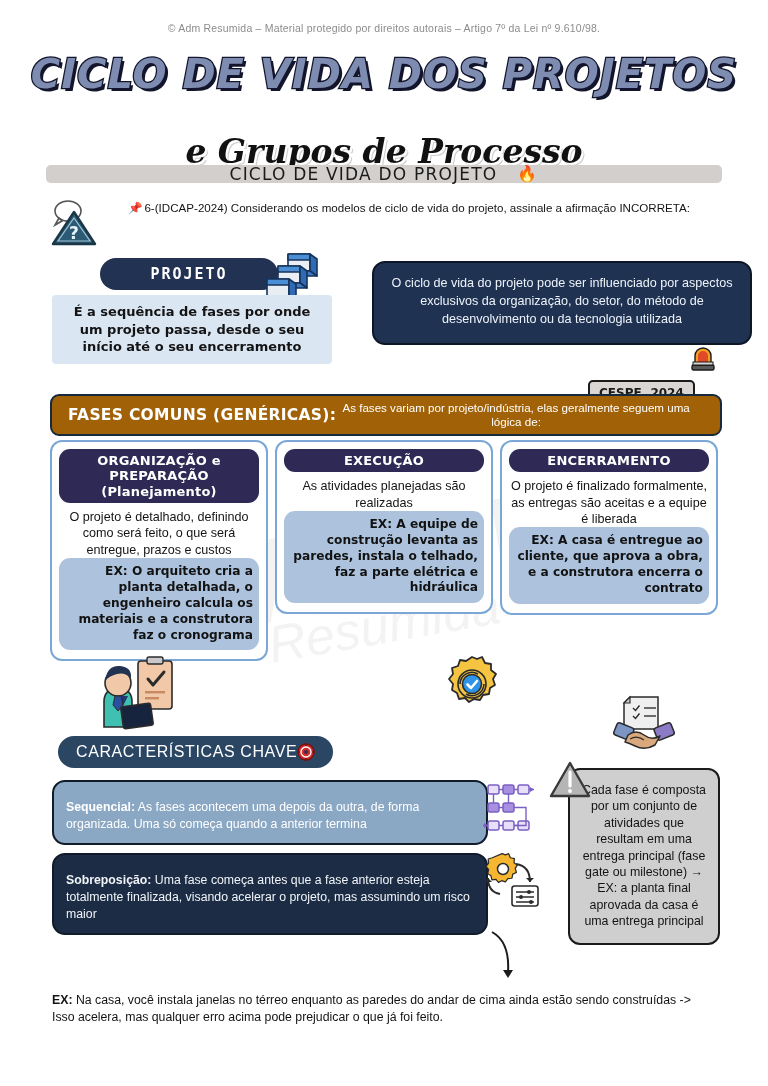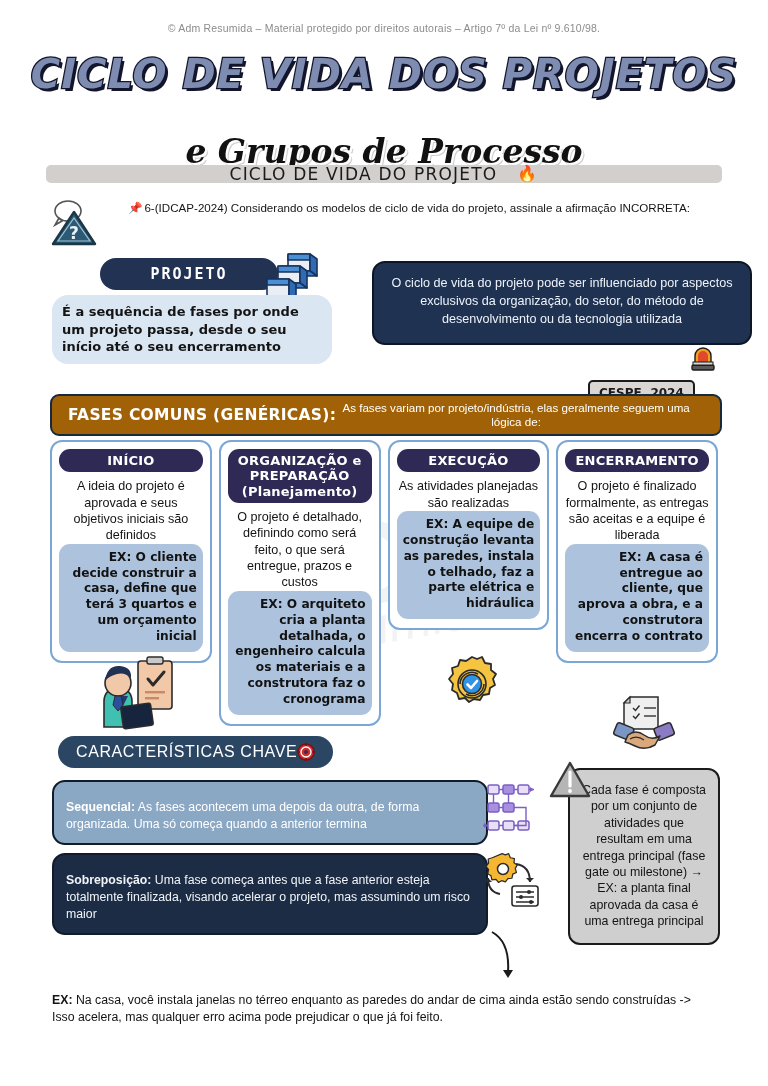--- a/index.html
+++ b/index.html
@@ -137,22 +137,22 @@
     font-weight: 700;
     font-size: 15px;
     letter-spacing: 2px;
   }
   .conceito-body {
     position: absolute;
     left: 52px; top: 295px;
     width: 260px;
     padding: 8px 10px;
     background: #dbe6f3;
-    border-radius: 16px;
-    text-align: left;
+    border-radius: 4px;
+    text-align: center;
     font-family: "DejaVu Sans", sans-serif;
     font-size: 13px;
     font-weight: 700;
     line-height: 1.35;
     color: #141414;
   }
   .docs-icon {
     position: absolute;
     left: 262px; top: 252px;
     width: 58px; height: 54px;
@@ -398,25 +398,20 @@
     <rect x="3" y="19" width="20" height="3" fill="#d9d6d3" stroke="#1b1b1b" stroke-width="1"></rect>
   </svg>
 
   <div class="fases-header">
     <div class="fases-header-left">FASES COMUNS (GENÉRICAS):</div>
     <div class="fases-header-right">As fases variam por projeto/indústria, elas geralmente seguem uma lógica de:</div>
   </div>
 
   <div class="phases">
     <div class="phase">
-      <div class="phase-title">INÍCIO</div>
-      <div class="phase-desc">A ideia do projeto é aprovada e seus objetivos iniciais são definidos</div>
-      <div class="phase-ex">EX: O cliente decide construir a casa, define que terá 3 quartos e um orçamento inicial</div>
-    </div>
-    <div class="phase">
       <div class="phase-title">ORGANIZAÇÃO e PREPARAÇÃO (Planejamento)</div>
       <div class="phase-desc">O projeto é detalhado, definindo como será feito, o que será entregue, prazos e custos</div>
       <div class="phase-ex">EX: O arquiteto cria a planta detalhada, o engenheiro calcula os materiais e a construtora faz o cronograma</div>
     </div>
     <div class="phase">
       <div class="phase-title">EXECUÇÃO</div>
       <div class="phase-desc">As atividades planejadas são realizadas</div>
       <div class="phase-ex">EX: A equipe de construção levanta as paredes, instala o telhado, faz a parte elétrica e hidráulica</div>
     </div>
     <div class="phase">

